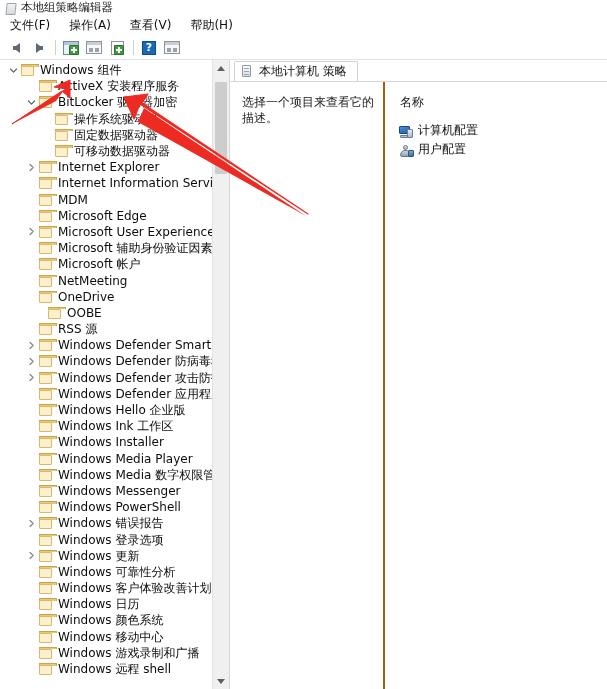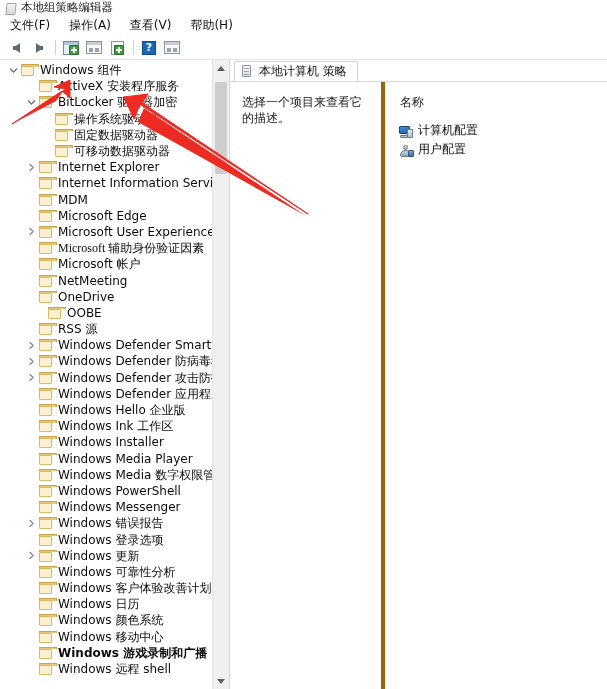--- a/index.html
+++ b/index.html
@@ -391,21 +391,21 @@
     flex: 1 1 auto;
     display: flex;
     min-height: 0;
     background: #ffffff;
   }
   .desc-col {
     width: 155px;
     flex: 0 0 155px;
     padding: 12px 8px 0 12px;
     box-sizing: border-box;
-    border-right: 4px solid #a16207;
+    border-right: 2px solid #a16207;
   }
   .desc-text {
     font-size: 12px;
     color: #1a1a1a;
     line-height: 16px;
   }
   .list-col {
     flex: 1 1 auto;
     padding: 12px 0 0 14px;
     min-width: 0;
@@ -656,21 +656,21 @@
               <svg width="9" height="9" viewBox="0 0 9 9">
                 <path d="M3 1.5 L6.2 4.5 L3 7.5" fill="none" stroke="#7b8794" stroke-width="1.2" stroke-linecap="round" stroke-linejoin="round"></path>
               </svg>
             </span>
             <span class="folder">
               <span class="tab"></span>
               <span class="body"></span>
             </span>
             <span class="tree-label">Microsoft User Experience Virtu</span>
           </div>
-          <div class="tree-row" style="padding-left: 24px; font-family: Liberation Serif, serif;">
+          <div class="tree-row" style="padding-left: 24px;">
             <span class="chev"></span>
             <span class="folder">
               <span class="tab"></span>
               <span class="body"></span>
             </span>
             <span class="tree-label">Microsoft 辅助身份验证因素</span>
           </div>
           <div class="tree-row" style="padding-left: 24px;">
             <span class="chev"></span>
             <span class="folder">
@@ -794,29 +794,29 @@
               <span class="body"></span>
             </span>
             <span class="tree-label">Windows Media 数字权限管理</span>
           </div>
           <div class="tree-row" style="padding-left: 24px;">
             <span class="chev"></span>
             <span class="folder">
               <span class="tab"></span>
               <span class="body"></span>
             </span>
+            <span class="tree-label">Windows Messenger</span>
+          </div>
+          <div class="tree-row" style="padding-left: 24px;">
+            <span class="chev"></span>
+            <span class="folder">
+              <span class="tab"></span>
+              <span class="body"></span>
+            </span>
             <span class="tree-label">Windows PowerShell</span>
-          </div>
-          <div class="tree-row" style="padding-left: 24px;">
-            <span class="chev"></span>
-            <span class="folder">
-              <span class="tab"></span>
-              <span class="body"></span>
-            </span>
-            <span class="tree-label">Windows Messenger</span>
           </div>
           <div class="tree-row" style="padding-left: 24px;">
             <span class="chev">
               <svg width="9" height="9" viewBox="0 0 9 9">
                 <path d="M3 1.5 L6.2 4.5 L3 7.5" fill="none" stroke="#7b8794" stroke-width="1.2" stroke-linecap="round" stroke-linejoin="round"></path>
               </svg>
             </span>
             <span class="folder">
               <span class="tab"></span>
               <span class="body"></span>
@@ -876,21 +876,21 @@
             <span class="tree-label">Windows 颜色系统</span>
           </div>
           <div class="tree-row" style="padding-left: 24px;">
             <span class="chev"></span>
             <span class="folder">
               <span class="tab"></span>
               <span class="body"></span>
             </span>
             <span class="tree-label">Windows 移动中心</span>
           </div>
-          <div class="tree-row" style="padding-left: 24px; font-weight: bold;">
+          <div class="tree-row" style="padding-left: 24px;">
             <span class="chev"></span>
             <span class="folder">
               <span class="tab"></span>
               <span class="body"></span>
             </span>
             <span class="tree-label">Windows 游戏录制和广播</span>
           </div>
           <div class="tree-row" style="padding-left: 24px;">
             <span class="chev"></span>
             <span class="folder">

